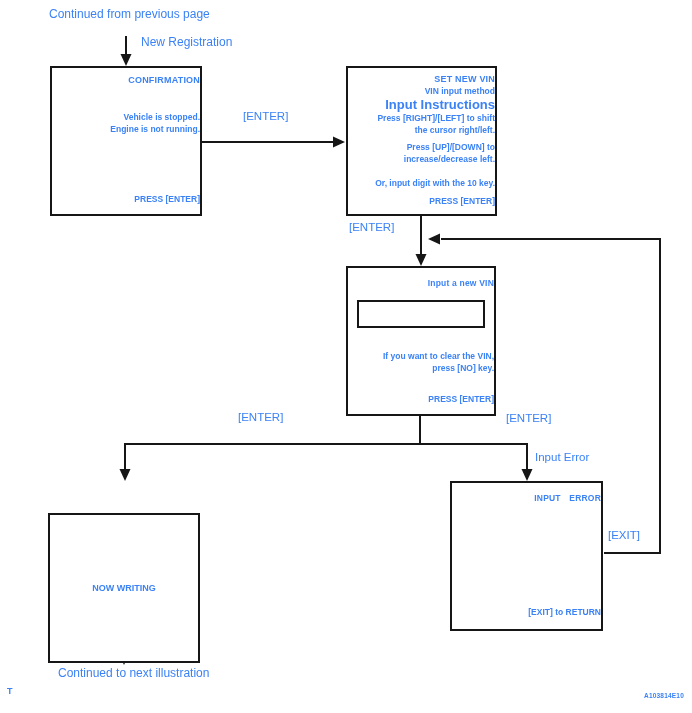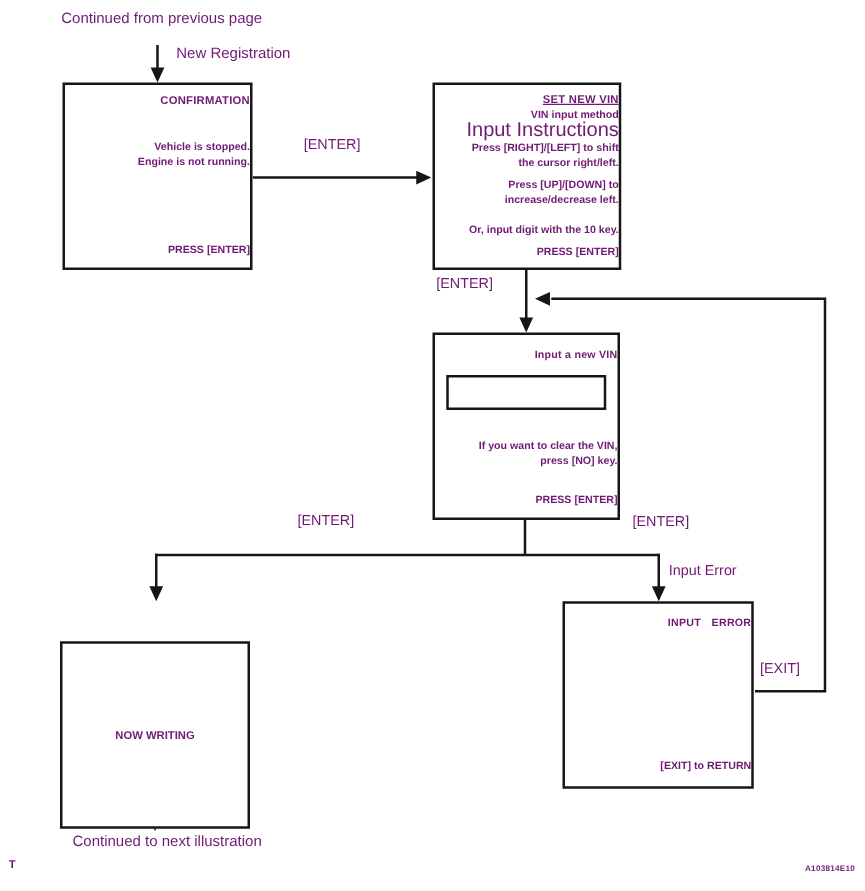--- a/index.html
+++ b/index.html
@@ -2,21 +2,21 @@
 <html><head>
 <meta charset="utf-8">
 <style>
   html, body { margin: 0; padding: 0; background: #ffffff; }
   #page {
     position: relative;
     width: 692px;
     height: 713px;
     background: #ffffff;
     font-family: "Liberation Sans", sans-serif;
-    color: #701a75;
+    color: #3b82f6;
     overflow: hidden;
   }
   #connectors {
     position: absolute;
     left: 0; top: 0;
     width: 692px; height: 713px;
     z-index: 1;
   }
   .box {
     position: absolute;
@@ -33,22 +33,22 @@
     margin-top: 6px;
     letter-spacing: 0.2px;
   }
   .wide-space { word-spacing: 6px; }
   .b {
     font-weight: bold;
     font-size: 8.5px;
     line-height: 12px;
   }
   .heading-lg {
-    font-weight: normal;
-    font-size: 16px;
+    font-weight: bold;
+    font-size: 13px;
     line-height: 15px;
   }
   .box-footer {
     position: absolute;
     left: 0; right: 0;
     bottom: 10px;
     font-weight: bold;
     font-size: 8.5px;
   }
   .abs { position: absolute; left: 0; right: 0; }
@@ -153,21 +153,21 @@
   <div class="box" style="left:50px; top:66px; width:152px; height:150px;">
     <div class="box-title">CONFIRMATION</div>
     <div class="abs" style="top:43px;">
       <div class="b">Vehicle is stopped.</div>
       <div class="b">Engine is not running.</div>
     </div>
     <div class="box-footer">PRESS [ENTER]</div>
   </div>
 
   <div class="box" style="left:346px; top:66px; width:151px; height:150px;">
-    <div class="box-title" style="margin-top:5px;text-decoration:underline;">SET NEW VIN</div>
+    <div class="box-title" style="margin-top:5px;">SET NEW VIN</div>
     <div class="b">VIN input method</div>
     <div class="heading-lg">Input Instructions</div>
     <div class="b">Press [RIGHT]/[LEFT] to shift</div>
     <div class="b">the cursor right/left.</div>
     <div class="b" style="margin-top:5px;padding-left:12px;">Press [UP]/[DOWN] to</div>
     <div class="b">increase/decrease left.</div>
     <div class="b" style="margin-top:12px;">Or, input digit with the 10 key.</div>
     <div class="box-footer" style="bottom:8px;">PRESS [ENTER]</div>
   </div>
 

